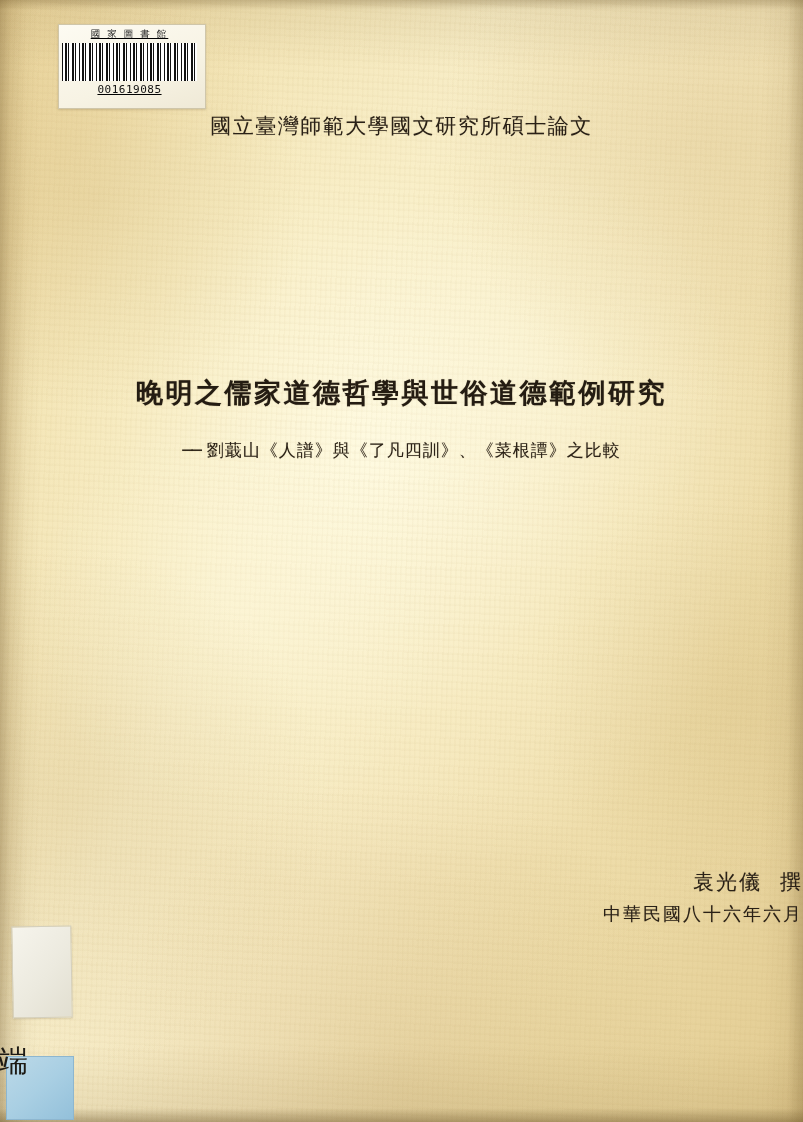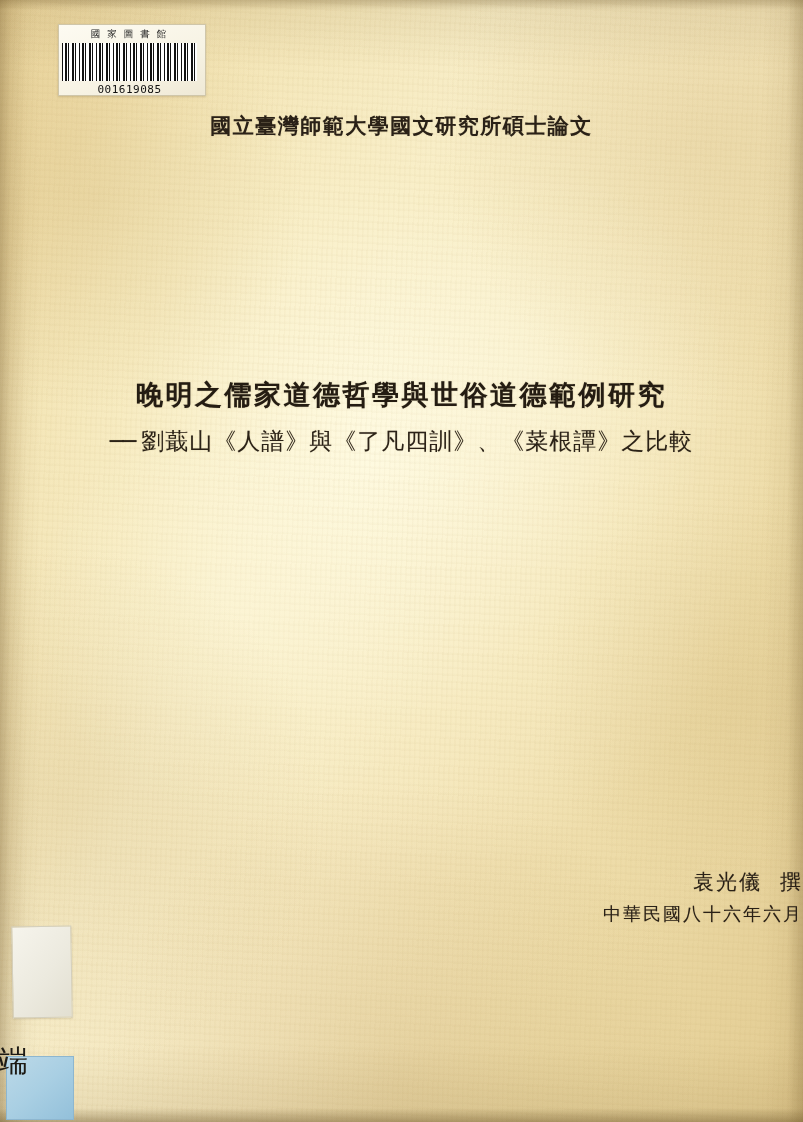--- a/index.html
+++ b/index.html
@@ -53,26 +53,27 @@
       linear-gradient(90deg, rgba(120,92,40,0.10) 0%, rgba(120,92,40,0) 5%),
       linear-gradient(270deg, rgba(120,92,40,0.10) 0%, rgba(120,92,40,0) 5%);
   }
 
   
   #barcode-label {
     position: absolute;
     left: 58px;
     top: 24px;
     width: 148px;
-    height: 72px;
+    height: 85px;
     background: linear-gradient(160deg, #fdfbf2 0%, #f7f3e4 60%, #efe9d6 100%);
     border: 1px solid #cfc6aa;
     box-shadow: 0 1px 2px rgba(110,90,50,0.25);
     box-sizing: border-box;
     padding: 3px 6px 2px 1px;
+    text-decoration: underline;
   }
   #barcode-label .lib-name {
     font-family: "DejaVu Sans", sans-serif;
     font-size: 9.5px;
     letter-spacing: 2px;
     text-align: center;
     color: #1c1c1c;
     line-height: 12px;
     white-space: nowrap;
   }
@@ -103,48 +104,47 @@
     top: 108px;
     text-align: center;
     color: #2a2117;
   }
   #header-block .line {
     font-family: "DejaVu Serif", "Liberation Serif", serif;
     font-size: 21px;
     line-height: 36px;
     letter-spacing: 1.5px;
     text-shadow: 0 0 1px rgba(70,55,25,0.28);
-    font-weight: bold;
   }
   #header-block .line .sp {
     display: inline-block;
     width: 20px;
   }
 
   
   #title-block {
     position: absolute;
     left: 0;
     right: 0;
     top: 376px;
     text-align: center;
     color: #241c12;
   }
   #main-title {
-    font-family: Liberation Sans, sans-serif;
+    font-family: Liberation Mono, monospace;
     font-weight: bold;
     font-size: 27px;
     letter-spacing: 2.5px;
     line-height: 38px;
     text-shadow: 0 0 1px rgba(60,45,20,0.45);
   }
   #subtitle {
-    margin-top: 12px;
-    font-family: "DejaVu Serif", "Liberation Serif", serif;
-    font-size: 23px;
+    margin-top: 21px;
+    font-family: "DejaVu Serif", "Liberation Serif", serif;
+    font-size: 17px;
     letter-spacing: 1px;
     line-height: 30px;
     color: #2b2217;
     text-shadow: 0 0 1px rgba(60,45,20,0.28);
   }
   #subtitle .dash {
     letter-spacing: -1px;
     margin-right: 6px;
   }
 

